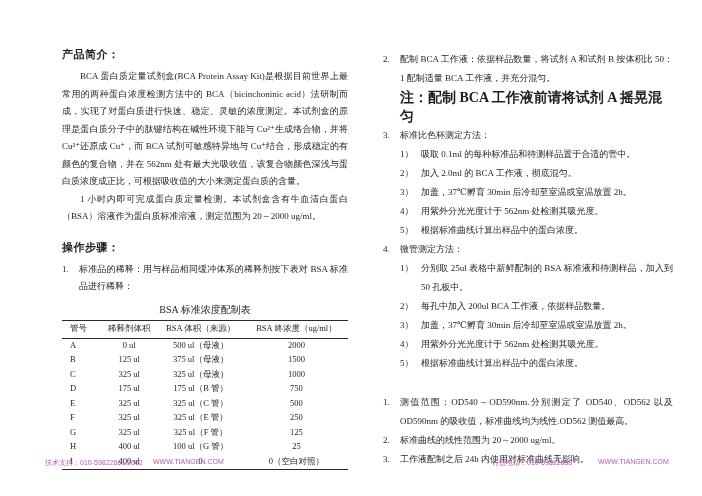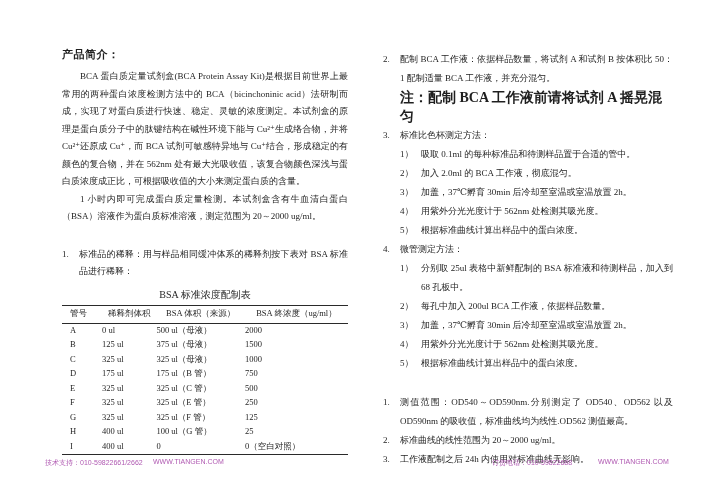--- a/index.html
+++ b/index.html
@@ -19,21 +19,21 @@
   .num-item .itxt { flex:1; text-align:justify; }
   .rl .num-item { line-height:19px; }
   .sub-item { display:flex; font-size:9px; line-height:19px; margin-left:17px; }
   .sub-item .snum { width:21px; flex:0 0 21px; }
   .sub-item .stxt { flex:1; text-align:justify; }
   .note-bold { font-size:14px; font-weight:bold; line-height:19px; margin-left:17px; }
   .tbl-title { text-align:center; font-size:10px; margin:7px 0 3px; }
   table.std { width:100%; border-collapse:collapse; font-size:8.5px;
     border-top:1.5px solid #2a2a2a; border-bottom:1.5px solid #2a2a2a; }
   table.std th { font-weight:normal; border-bottom:1px solid #2a2a2a; padding:2px 0 3px; }
-  table.std td { text-align:left; padding:1px 0 2px; line-height:11.5px; }
+  table.std td { text-align:center; padding:1px 0 2px; line-height:11.5px; }
   table.std th:first-child, table.std td:first-child { text-align:left; padding-left:8px; width:40px; }
   .gap6  { height:6px; }
   .gap14 { height:14px; }
   .footer { position:absolute; top:458px; left:0; width:702px; height:14px;
     font-family:"Liberation Sans","DejaVu Sans",sans-serif;
     font-size:7px; color:#b05ab2; }
   .footer span { position:absolute; white-space:nowrap; }
   .ft-support { left:45px; }
   .ft-web1    { left:153px; }
   .ft-order   { left:492px; }
@@ -43,20 +43,21 @@
 <body>
 
 <div class="page">
 
   <div class="col-left">
     <div class="sec-heading">产品简介：</div>
     <div class="gap6"></div>
     <p class="para indent2">BCA 蛋白质定量试剂盒(BCA Protein Assay Kit)是根据目前世界上最常用的两种蛋白浓度检测方法中的 BCA（bicinchoninic acid）法研制而成，实现了对蛋白质进行快速、稳定、灵敏的浓度测定。本试剂盒的原理是蛋白质分子中的肽键结构在碱性环境下能与 Cu²⁺生成络合物，并将 Cu²⁺还原成 Cu⁺，而 BCA 试剂可敏感特异地与 Cu⁺结合，形成稳定的有颜色的复合物，并在 562nm 处有最大光吸收值，该复合物颜色深浅与蛋白质浓度成正比，可根据吸收值的大小来测定蛋白质的含量。</p>
     <p class="para indent2">1 小时内即可完成蛋白质定量检测。本试剂盒含有牛血清白蛋白（BSA）溶液作为蛋白质标准溶液，测定范围为 20～2000 ug/ml。</p>
     <div class="gap14"></div>
+    <div class="sec-heading">操作步骤：</div>
     <div class="gap6"></div>
     <div class="num-item">
       <span class="num">1.</span>
       <span class="itxt">标准品的稀释：用与样品相同缓冲体系的稀释剂按下表对 BSA 标准品进行稀释：</span>
     </div>
     <div class="tbl-title">BSA 标准浓度配制表</div>
     <table class="std">
       <thead>
         <tr>
           <th>管号</th>
@@ -153,21 +154,21 @@
     <div class="sub-item">
       <span class="snum">5）</span>
       <span class="stxt">根据标准曲线计算出样品中的蛋白浓度。</span>
     </div>
     <div class="num-item">
       <span class="num">4.</span>
       <span class="itxt">微管测定方法：</span>
     </div>
     <div class="sub-item">
       <span class="snum">1）</span>
-      <span class="stxt">分别取 25ul 表格中新鲜配制的 BSA 标准液和待测样品，加入到 68 孔板中。</span>
+      <span class="stxt">分别取 25ul 表格中新鲜配制的 BSA 标准液和待测样品，加入到 50 孔板中。</span>
     </div>
     <div class="sub-item">
       <span class="snum">2）</span>
       <span class="stxt">每孔中加入 200ul BCA 工作液，依据样品数量。</span>
     </div>
     <div class="sub-item">
       <span class="snum">3）</span>
       <span class="stxt">加盖，37℃孵育 30min 后冷却至室温或室温放置 2h。</span>
     </div>
     <div class="sub-item">

